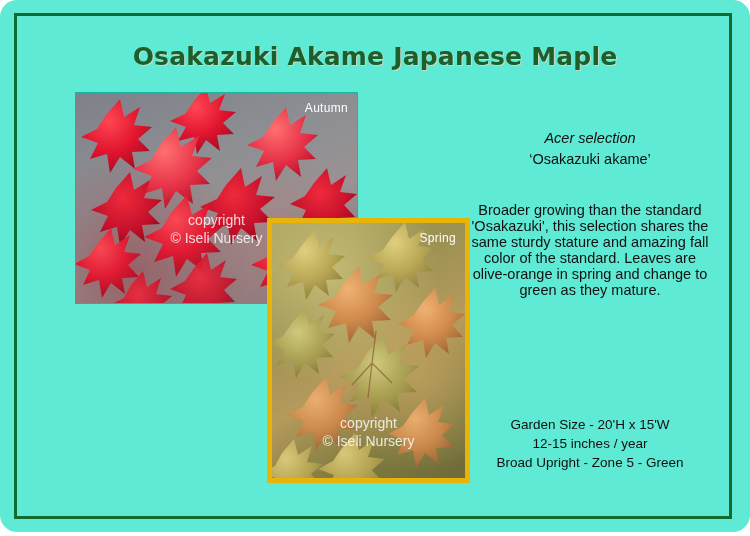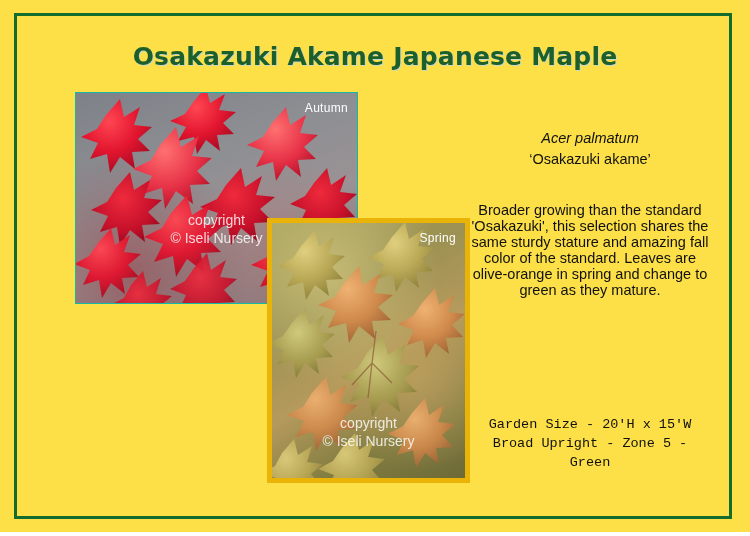--- a/index.html
+++ b/index.html
@@ -10,21 +10,22 @@
     width: 750px;
     height: 536px;
     background: #ffffff;
     font-family: "Liberation Sans", sans-serif;
     overflow: hidden;
   }
   #page {
     position: relative;
     width: 750px;
     height: 532px;
-    background: #fde047;
+    background: #5eead4;
+    border-radius: 17px;
   }
   #border-frame {
     position: absolute;
     left: 14px;
     top: 13px;
     width: 718px;
     height: 506px;
     border: 3px solid #146b2e;
     box-sizing: border-box;
   }
@@ -131,21 +132,21 @@
     color: #111111;
     line-height: 16px;
   }
 
   #specs {
     position: absolute;
     left: 470px;
     top: 415px;
     width: 240px;
     text-align: center;
-    font-family: Liberation Mono, monospace;
+    font-family: Liberation Sans, sans-serif;
     font-size: 13.5px;
     color: #111111;
     line-height: 19px;
   }
 
   
   #logo {
     position: absolute;
     left: 32px;
     top: 404px;
@@ -259,25 +260,26 @@
       </g>
     </svg>
     <div class="season-label" id="spring-label">Spring</div>
     <div class="copyright" id="spring-copyright">
       <div>copyright</div>
       <div>© Iseli Nursery</div>
     </div>
   </div>
 
   <div id="botanical">
-    <div class="latin">Acer palmatum</div>
+    <div class="latin">Acer selection</div>
     <div>‘Osakazuki akame’</div>
   </div>
 
   <div id="description">Broader growing than the standard 'Osakazuki', this selection shares the same sturdy stature and amazing fall color of the standard. Leaves are olive-orange in spring and change to green as they mature.</div>
 
   <div id="specs">
     <div>Garden Size - 20'H x 15'W</div>
+    <div>12-15 inches / year</div>
     <div>Broad Upright - Zone 5 - Green</div>
   </div>
 
 
 </div>
 
 </body></html>

